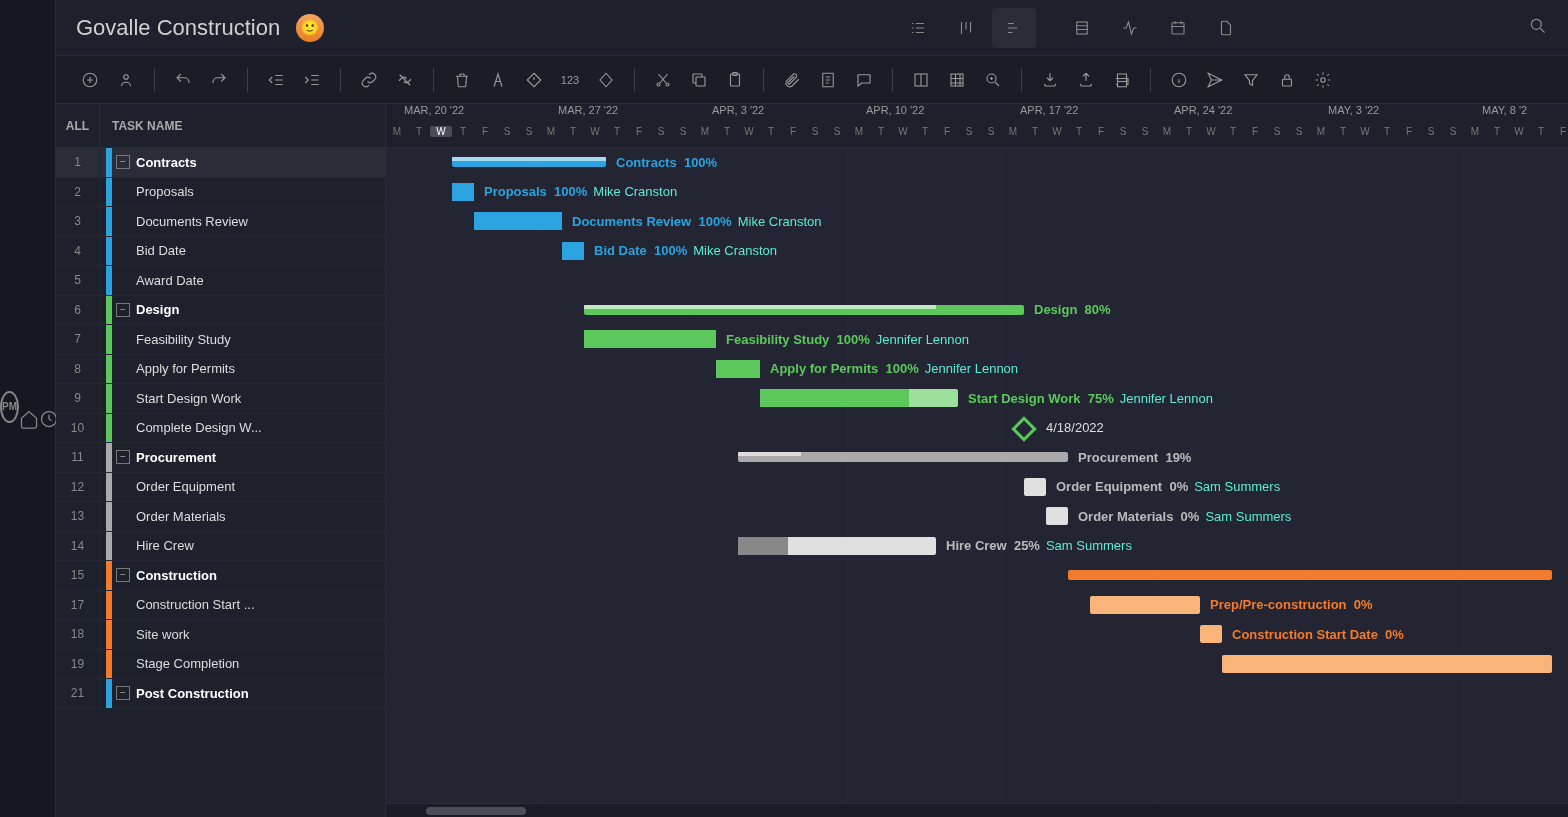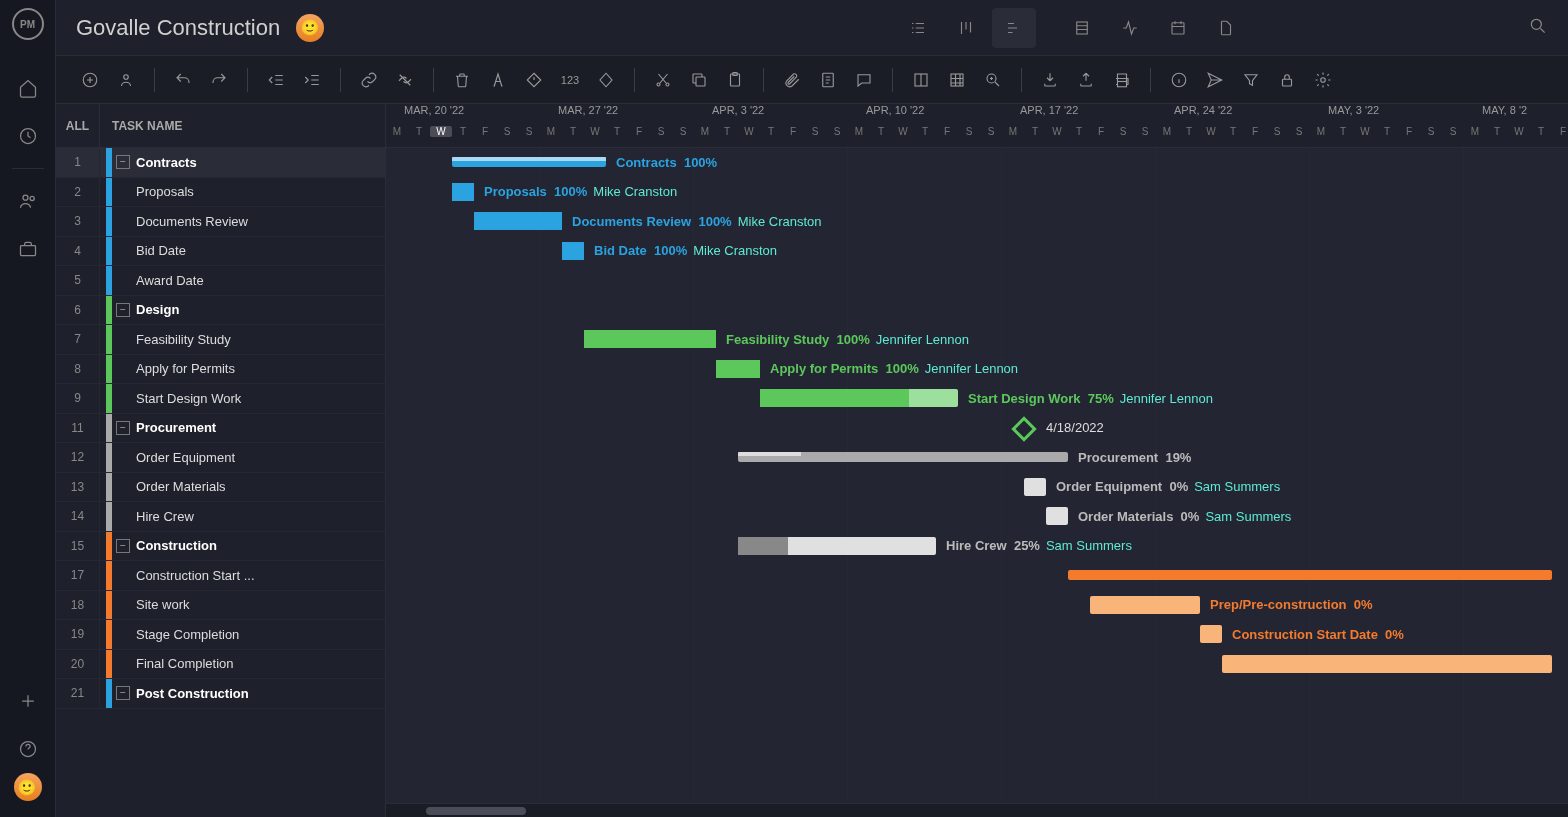--- a/index.html
+++ b/index.html
@@ -1,18 +1,18 @@
 <!DOCTYPE html>
 <html><head>
 <meta charset="utf-8">
 <style>
 * { margin: 0; padding: 0; box-sizing: border-box; }
 body { background: #1a1d26; color: #e0e0e0; font-family: -apple-system, Helvetica, Arial, sans-serif; font-size: 13px; overflow: hidden; width: 1568px; height: 817px; }
 .app { display: flex; height: 100%; }
-.rail { width: 56px; background: #151820; display: flex; flex-direction: column; align-items: center; padding-top: 8px; border-right: 1px solid #2a2d38; }
+.rail { width: 56px; background: #151820; display: flex; flex-direction: row; align-items: center; padding-top: 20px; border-right: 1px solid #2a2d38; }
 .rail-logo { width: 32px; height: 32px; border: 2px solid #888; border-radius: 50%; display: flex; align-items: center; justify-content: center; font-size: 10px; font-weight: bold; color: #888; margin-bottom: 24px; }
 .rail-icon { width: 56px; height: 48px; display: flex; align-items: center; justify-content: center; color: #888; cursor: pointer; }
 .rail-icon svg { width: 20px; height: 20px; }
 .rail-spacer { flex: 1; }
 .rail-avatar { width: 28px; height: 28px; border-radius: 50%; background: linear-gradient(#f4a460,#e67e22); margin-bottom: 16px; display:flex;align-items:center;justify-content:center;font-size:16px; }
 .main { flex: 1; display: flex; flex-direction: column; }
 .topbar { height: 56px; background: #1e212b; display: flex; align-items: center; padding: 0 20px; border-bottom: 1px solid #2a2d38; }
 .title { font-size: 22px; color: #d0d0d0; font-weight: 400; margin-right: 16px; }
 .title-avatar { width: 28px; height: 28px; border-radius: 50%; background: linear-gradient(#f4a460,#e67e22); display:flex;align-items:center;justify-content:center;font-size:16px; }
 .topbar-views { margin-left: auto; display: flex; gap: 4px; }
@@ -383,20 +383,26 @@
               <div class="tl-indent"></div>
               <div class="tl-text ">Apply for Permits</div>
             </div>
             <div class="tl-row">
               <div class="tl-num">9</div>
               <div class="tl-color" style="background:#5cc85c"></div>
               <div class="tl-indent"></div>
               <div class="tl-text ">Start Design Work</div>
             </div>
             <div class="tl-row">
+              <div class="tl-num">10</div>
+              <div class="tl-color" style="background:#5cc85c"></div>
+              <div class="tl-indent"></div>
+              <div class="tl-text ">Complete Design W...</div>
+            </div>
+            <div class="tl-row">
               <div class="tl-num">11</div>
               <div class="tl-color" style="background:#aaaaaa"></div>
               <div class="tl-toggle">−</div>
               <div class="tl-text bold">Procurement</div>
             </div>
             <div class="tl-row">
               <div class="tl-num">12</div>
               <div class="tl-color" style="background:#aaaaaa"></div>
               <div class="tl-indent"></div>
               <div class="tl-text ">Order Equipment</div>
@@ -429,26 +435,20 @@
               <div class="tl-num">18</div>
               <div class="tl-color" style="background:#f47a2e"></div>
               <div class="tl-indent"></div>
               <div class="tl-text ">Site work</div>
             </div>
             <div class="tl-row">
               <div class="tl-num">19</div>
               <div class="tl-color" style="background:#f47a2e"></div>
               <div class="tl-indent"></div>
               <div class="tl-text ">Stage Completion</div>
-            </div>
-            <div class="tl-row">
-              <div class="tl-num">20</div>
-              <div class="tl-color" style="background:#f47a2e"></div>
-              <div class="tl-indent"></div>
-              <div class="tl-text ">Final Completion</div>
             </div>
             <div class="tl-row">
               <div class="tl-num">21</div>
               <div class="tl-color" style="background:#2aa3e0"></div>
               <div class="tl-toggle">−</div>
               <div class="tl-text bold">Post Construction</div>
             </div>
           </div>
       </div>
 
@@ -551,20 +551,28 @@
             </div>
             <div class="gantt-row" style="top: 88.5px; position: absolute; width: 100%;">
               <div class="bar" style="left:176px;width:22px;background:#2aa3e0">
                 <div class="bar-progress" style="width:22px;background:#2aa3e0"></div>
               </div>
               <div class="bar-label" style="left:208px">
                 <span class="bl-name" style="color:#2aa3e0">Bid Date&nbsp;&nbsp;100%</span>
                 <span class="bl-assignee">Mike Cranston</span>
               </div>
             </div>
+            <div class="gantt-row" style="top: 147.5px; position: absolute; width: 100%;">
+              <div class="bar bar-summary" style="left:198px;width:440px;background:#5cc85c">
+                <div class="bar-progress" style="width:352px;background:rgba(255,255,255,0.6);height:4px;top:0"></div>
+              </div>
+              <div class="bar-label" style="left:648px">
+                <span class="bl-name" style="color:#5cc85c">Design&nbsp;&nbsp;80%</span>
+              </div>
+            </div>
             <div class="gantt-row" style="top: 177px; position: absolute; width: 100%;">
               <div class="bar" style="left:198px;width:132px;background:#5cc85c">
                 <div class="bar-progress" style="width:132px;background:#5cc85c"></div>
               </div>
               <div class="bar-label" style="left:340px">
                 <span class="bl-name" style="color:#5cc85c">Feasibility Study&nbsp;&nbsp;100%</span>
                 <span class="bl-assignee">Jennifer Lennon</span>
               </div>
             </div>
             <div class="gantt-row" style="top: 206.5px; position: absolute; width: 100%;">

